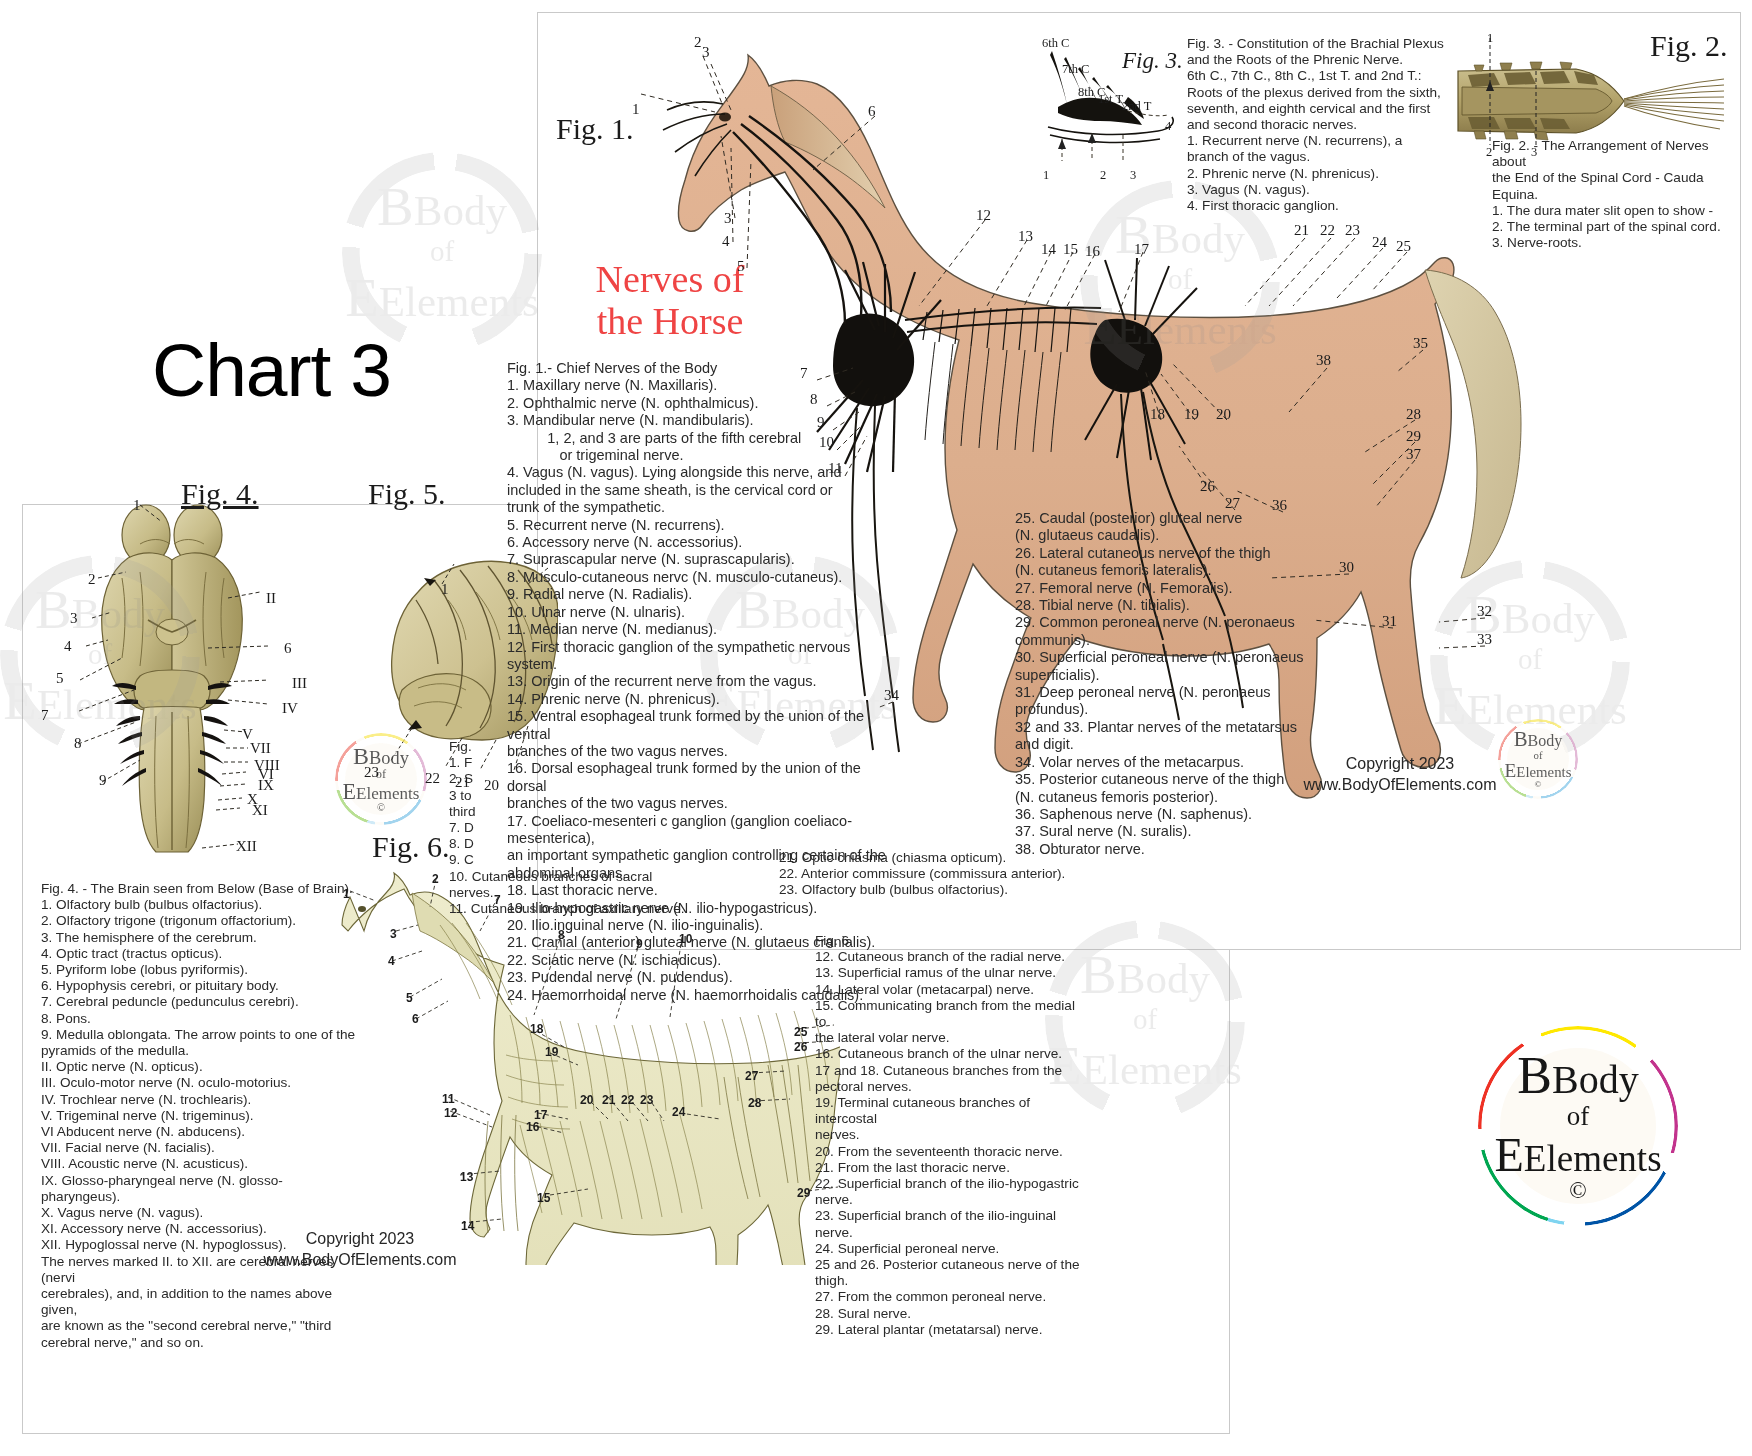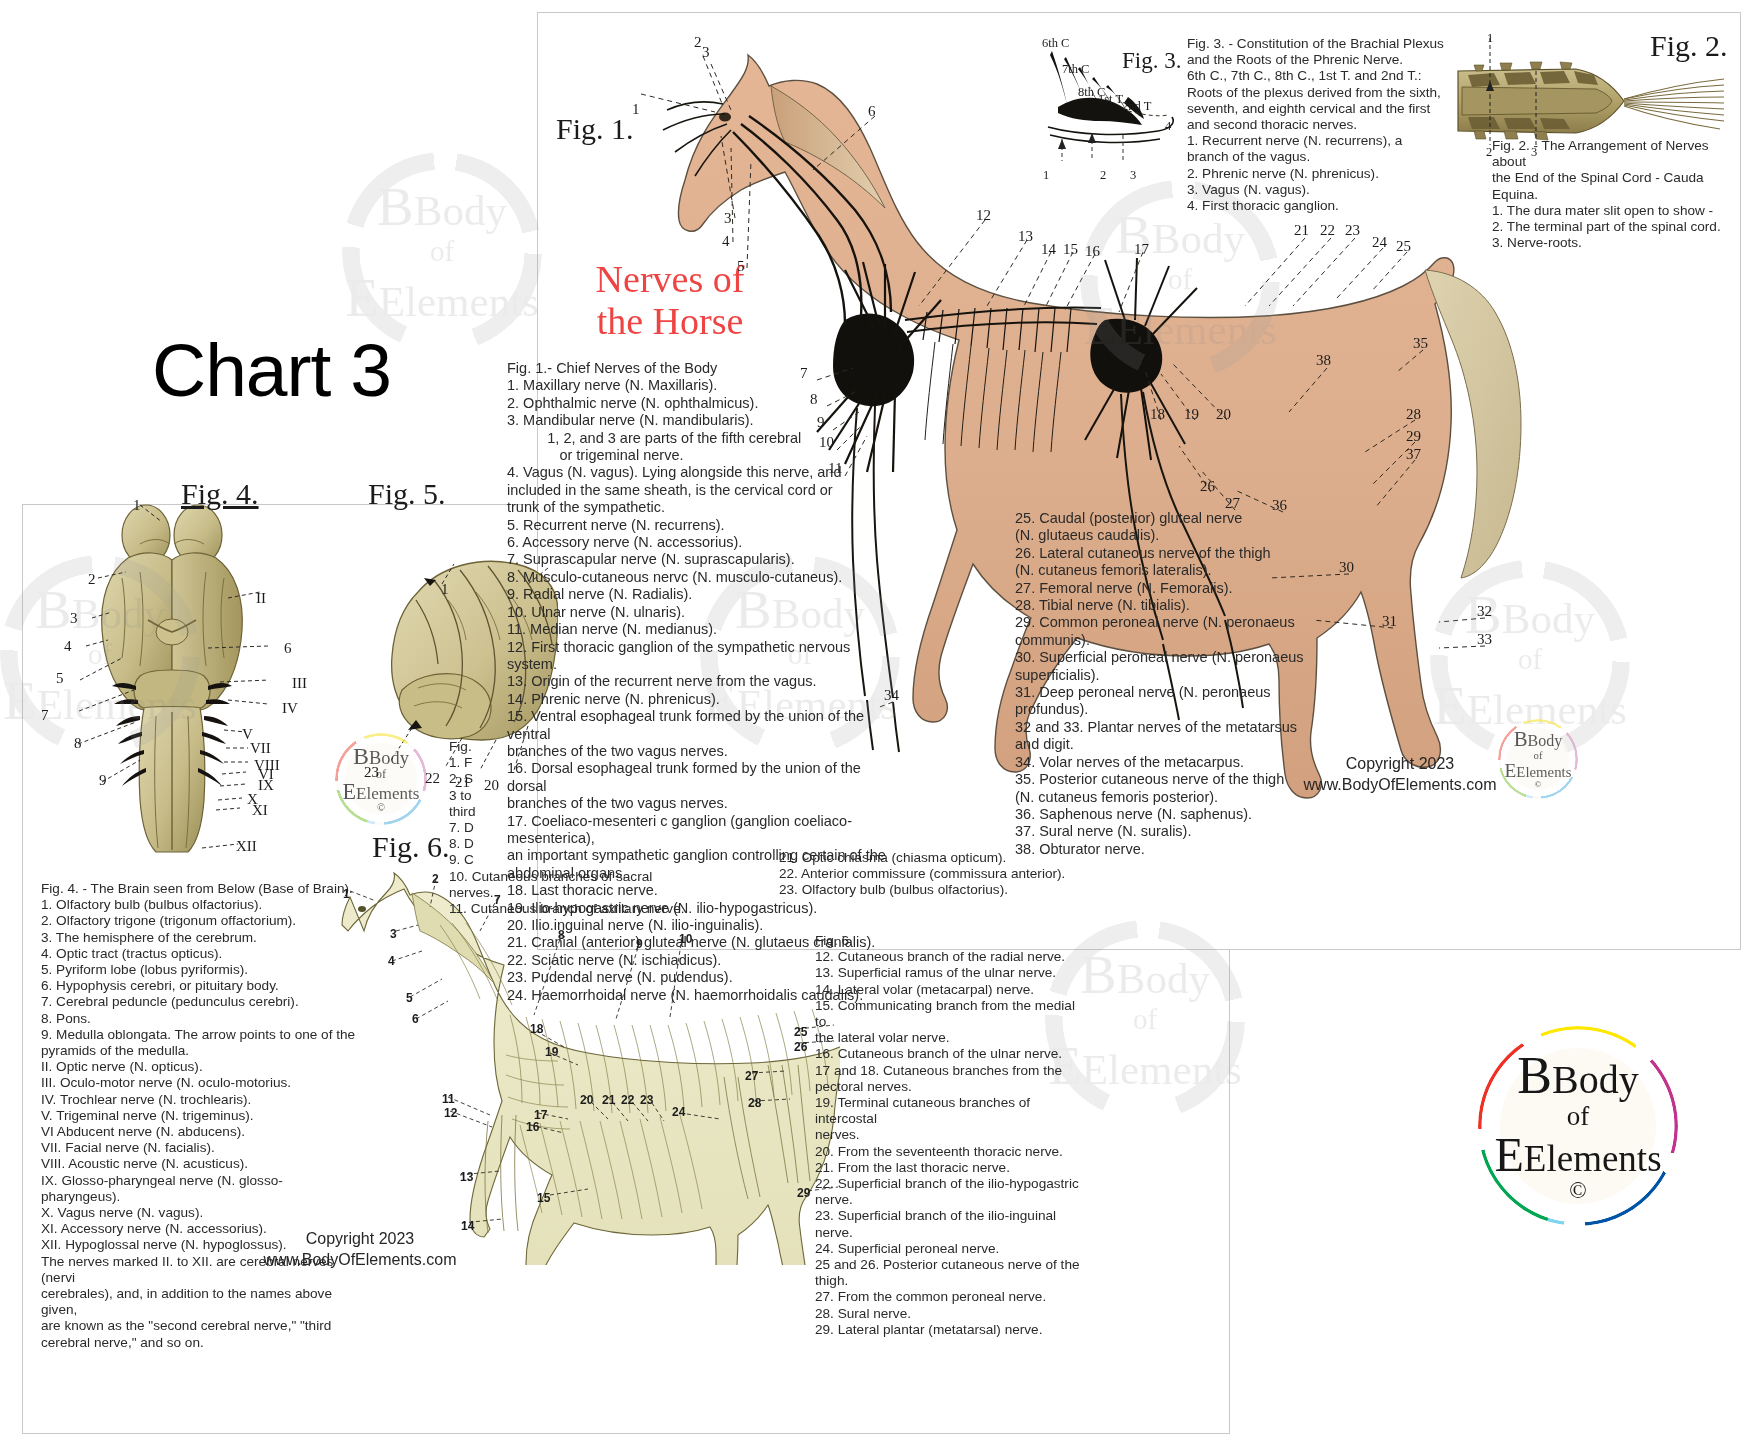--- a/index.html
+++ b/index.html
@@ -473,21 +473,21 @@
 <div class="figlabel" style="left:556px; top:112px;">Fig. 1.</div>
 <div id="fig1-title">Nerves of
 the Horse</div>
 <div class="txt" id="fig1-left" style="left:507px; top:360px; width:380px;"><div>Fig. 1.- Chief Nerves of the Body</div><div>1. Maxillary nerve (N. Maxillaris).</div><div>2. Ophthalmic nerve (N. ophthalmicus).</div><div>3. Mandibular nerve (N. mandibularis).</div><div>          1, 2, and 3 are parts of the fifth cerebral</div><div>             or trigeminal nerve.</div><div>4. Vagus (N. vagus). Lying alongside this nerve, and</div><div>included in the same sheath, is the cervical cord or</div><div>trunk of the sympathetic.</div><div>5. Recurrent nerve (N. recurrens).</div><div>6. Accessory nerve (N. accessorius).</div><div>7. Suprascapular nerve (N. suprascapularis).</div><div>8. Musculo-cutaneous nervc (N. musculo-cutaneus).</div><div>9. Radial nerve (N. Radialis).</div><div>10. Ulnar nerve (N. ulnaris).</div><div>11. Median nerve (N. medianus).</div><div>12. First thoracic ganglion of the sympathetic nervous system.</div><div>13. Origin of the recurrent nerve from the vagus.</div><div>14. Phrenic nerve (N. phrenicus).</div><div>15. Ventral esophageal trunk formed by the union of the ventral</div><div>branches of the two vagus nerves.</div><div>16. Dorsal esophageal trunk formed by the union of the dorsal</div><div>branches of the two vagus nerves.</div><div>17. Coeliaco-mesenteri c ganglion (ganglion coeliaco-mesenterica),</div><div>an important sympathetic ganglion controlling certain of the</div><div>abdominal organs.</div><div>18. Last thoracic nerve.</div><div>19. Ilio-hypogastric nerve (N. ilio-hypogastricus).</div><div>20. Ilio.inguinal nerve (N. ilio-inguinalis).</div><div>21. Cranial (anterior) gluteal nerve (N. glutaeus cranialis).</div><div>22. Sciatic nerve (N. ischiadicus).</div><div>23. Pudendal nerve (N. pudendus).</div><div>24. Haemorrhoidal nerve (N. haemorrhoidalis caudalis).</div></div>
 <div class="txt" id="fig1-right" style="left:1015px; top:510px; width:290px;"><div>25. Caudal (posterior) gluteal nerve</div><div>(N. glutaeus caudalis).</div><div>26. Lateral cutaneous nerve of the thigh</div><div>(N. cutaneus femoris lateralis).</div><div>27. Femoral nerve (N. Femoralis).</div><div>28. Tibial nerve (N. tibialis).</div><div>29. Common peroneal nerve (N. peronaeus</div><div>communis).</div><div>30. Superficial peroneal nerve (N. peronaeus</div><div>superficialis).</div><div>31. Deep peroneal nerve (N. peronaeus</div><div>profundus).</div><div>32 and 33. Plantar nerves of the metatarsus</div><div>and digit.</div><div>34. Volar nerves of the metacarpus.</div><div>35. Posterior cutaneous nerve of the thigh</div><div>(N. cutaneus femoris posterior).</div><div>36. Saphenous nerve (N. saphenus).</div><div>37. Sural nerve (N. suralis).</div><div>38. Obturator nerve.</div></div>
 <div class="copyright" style="left:1275px; top:753px; width:250px;"><span>Copyright 2023</span><br><span>www.BodyOfElements.com</span></div>
 
 <div class="figlabel" style="left:1650px; top:29px;">Fig. 2.</div>
 <div class="txt small" id="fig2-cap" style="left:1492px; top:138px; width:250px;"><div>Fig. 2. - The Arrangement of Nerves about</div><div>the End of the Spinal Cord - Cauda Equina.</div><div>1. The dura mater slit open to show -</div><div>2. The terminal part of the spinal cord.</div><div>3. Nerve-roots.</div></div>
 
-<div class="figlabel sm" style="left:1122px; top:48px;">Fig. 3.</div>
+<div class="figlabel sm" style="left:1122px; top:48px;font-style:italic;">Fig. 3.</div>
 <div class="txt small" id="fig3-cap" style="left:1187px; top:36px; width:258px;"><div>Fig. 3. - Constitution of the Brachial Plexus</div><div>and the Roots of the Phrenic Nerve.</div><div>6th C., 7th C., 8th C., 1st T. and 2nd T.:</div><div>Roots of the plexus derived from the sixth,</div><div>seventh, and eighth cervical and the first</div><div>and second thoracic nerves.</div><div>1. Recurrent nerve (N. recurrens), a</div><div>branch of the vagus.</div><div>2. Phrenic nerve (N. phrenicus).</div><div>3. Vagus (N. vagus).</div><div>4. First thoracic ganglion.</div></div>
 <div id="fig3-roots">
     <div class="num tiny" style="left: 1042px; top: 36px;">6th C</div>
     <div class="num tiny" style="left: 1062px; top: 62px;">7th C</div>
     <div class="num tiny" style="left: 1078px; top: 85px;">8th C</div>
     <div class="num tiny" style="left: 1098px; top: 92px;">1st T</div>
     <div class="num tiny" style="left: 1122px; top: 99px;">2nd T</div>
   </div>
 
 <svg class="art" style="left:78px; top:500px; width:190px; height:360px;" viewBox="0 0 190 360">
@@ -802,21 +802,21 @@
     <div class="num" style="left: 133px; top: 497px;">1</div>
     <div class="num" style="left: 88px; top: 571px;">2</div>
     <div class="num" style="left: 70px; top: 610px;">3</div>
     <div class="num" style="left: 64px; top: 638px;">4</div>
     <div class="num" style="left: 56px; top: 670px;">5</div>
     <div class="num" style="left: 41px; top: 707px;">7</div>
     <div class="num" style="left: 74px; top: 735px;">8</div>
     <div class="num" style="left: 99px; top: 772px;">9</div>
   </div>
 <div id="fig4-numsR">
-    <div class="num" style="left: 256px; top: 590px; text-align: right;">II</div>
+    <div class="num" style="left: 266px; top: 590px; text-align: right;">II</div>
     <div class="num" style="left: 284px; top: 640px;">6</div>
     <div class="num" style="left: 292px; top: 675px;">III</div>
     <div class="num" style="left: 282px; top: 700px;">IV</div>
     <div class="num" style="left: 242px; top: 726px;">V</div>
     <div class="num" style="left: 250px; top: 740px; text-align: right;">VII</div>
     <div class="num" style="left: 254px; top: 757px;">VIII</div>
     <div class="num" style="left: 258px; top: 766px;">VI</div>
     <div class="num" style="left: 258px; top: 777px;">IX</div>
     <div class="num" style="left: 247px; top: 791px;">X</div>
     <div class="num" style="left: 252px; top: 802px;">XI</div>

